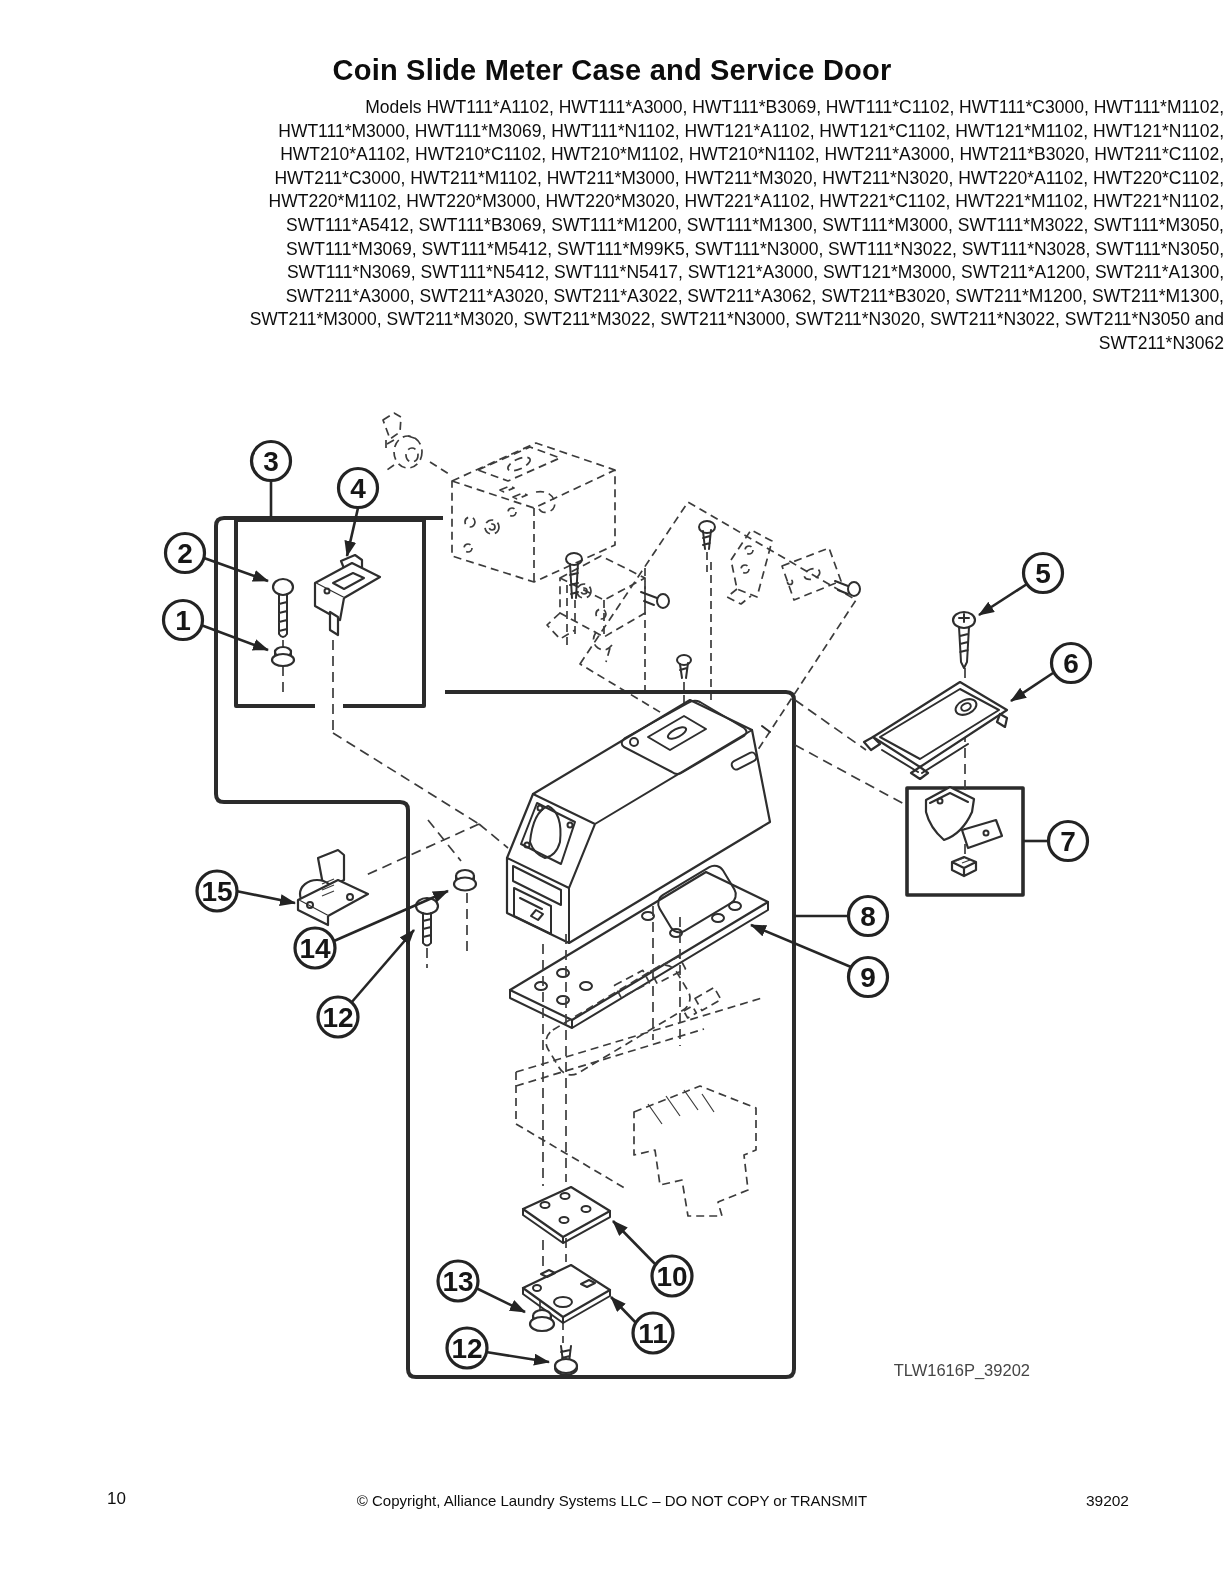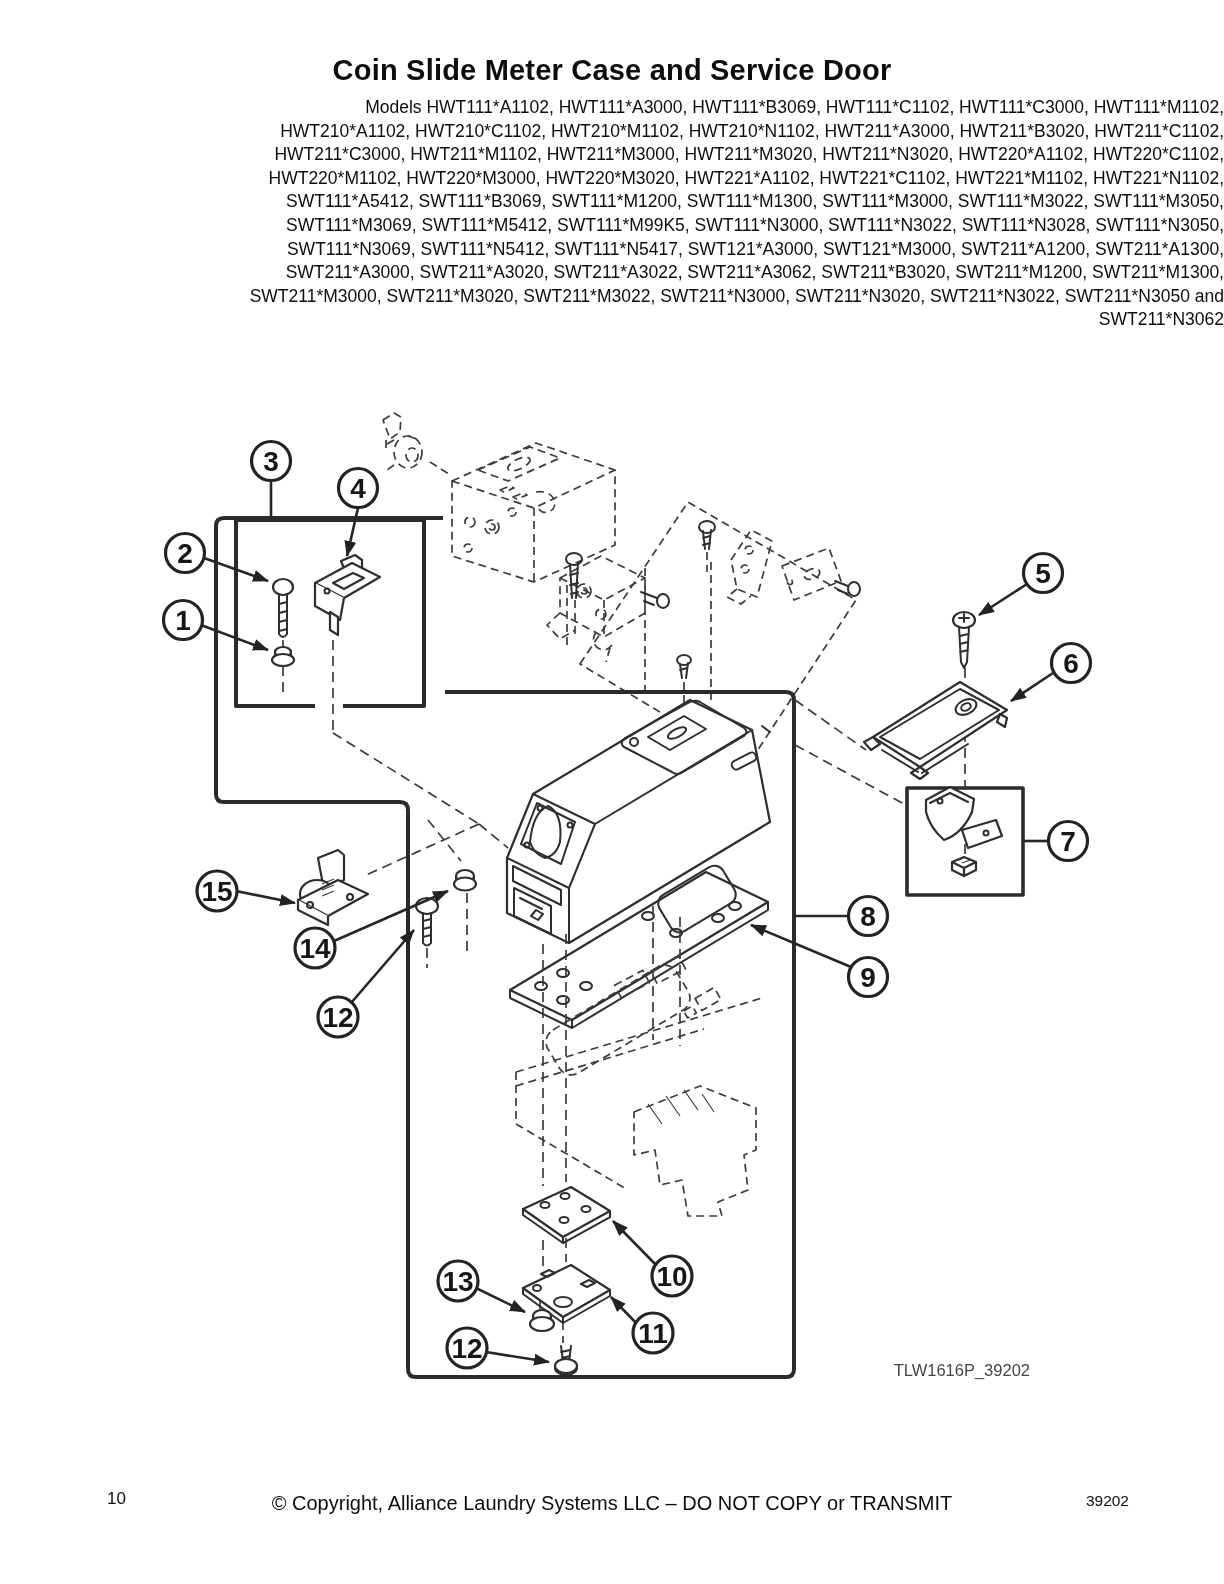--- a/index.html
+++ b/index.html
@@ -22,32 +22,33 @@
   .lead{fill:none;stroke:#262626;stroke-width:2.6;}
   .part{fill:none;stroke:#2e2e2e;stroke-width:2;stroke-linejoin:round;stroke-linecap:round;}
   .partf{fill:#ffffff;stroke:#2e2e2e;stroke-width:2.2;stroke-linejoin:round;}
   .ghost{fill:none;stroke:#3c3c3c;stroke-width:1.7;stroke-dasharray:8 5;stroke-linejoin:round;}
   .dlink{fill:none;stroke:#3c3c3c;stroke-width:1.7;stroke-dasharray:10 6;}
   .hatch{fill:none;stroke:#3c3c3c;stroke-width:1.2;}
   .callout circle{fill:#ffffff;stroke:#232323;stroke-width:3.2;}
   .callout text{font-family:"Liberation Sans",sans-serif;font-size:28px;font-weight:bold;fill:#161616;text-anchor:middle;}
   .codelabel{font-family:"Liberation Sans",sans-serif;font-size:16.5px;fill:#454545;text-anchor:end;}
   .footer-page{position:absolute;left:107px;top:1489px;font-size:17px;color:#0d0d0d;}
-  .footer-copy{position:absolute;left:0;top:1492px;width:100%;text-align:center;font-size:20px;color:#0d0d0d;}
+  .footer-copy{position:absolute;left:0;top:1492px;width:100%;text-align:center;font-size:15px;color:#0d0d0d;}
   .footer-doc{position:absolute;right:95px;top:1492px;font-size:15.5px;color:#0d0d0d;margin-left:6px;}
 </style>
 </head>
 <body>
 
 <div class="page">
 
   <div class="title">Coin Slide Meter Case and Service Door</div>
 
   <div class="models">
     <div>Models HWT111*A1102, HWT111*A3000, HWT111*B3069, HWT111*C1102, HWT111*C3000, HWT111*M1102,</div>
+    <div>HWT111*M3000, HWT111*M3069, HWT111*N1102, HWT121*A1102, HWT121*C1102, HWT121*M1102, HWT121*N1102,</div>
     <div>HWT210*A1102, HWT210*C1102, HWT210*M1102, HWT210*N1102, HWT211*A3000, HWT211*B3020, HWT211*C1102,</div>
     <div>HWT211*C3000, HWT211*M1102, HWT211*M3000, HWT211*M3020, HWT211*N3020, HWT220*A1102, HWT220*C1102,</div>
     <div>HWT220*M1102, HWT220*M3000, HWT220*M3020, HWT221*A1102, HWT221*C1102, HWT221*M1102, HWT221*N1102,</div>
     <div>SWT111*A5412, SWT111*B3069, SWT111*M1200, SWT111*M1300, SWT111*M3000, SWT111*M3022, SWT111*M3050,</div>
     <div>SWT111*M3069, SWT111*M5412, SWT111*M99K5, SWT111*N3000, SWT111*N3022, SWT111*N3028, SWT111*N3050,</div>
     <div>SWT111*N3069, SWT111*N5412, SWT111*N5417, SWT121*A3000, SWT121*M3000, SWT211*A1200, SWT211*A1300,</div>
     <div>SWT211*A3000, SWT211*A3020, SWT211*A3022, SWT211*A3062, SWT211*B3020, SWT211*M1200, SWT211*M1300,</div>
     <div>SWT211*M3000, SWT211*M3020, SWT211*M3022, SWT211*N3000, SWT211*N3020, SWT211*N3022, SWT211*N3050 and</div>
     <div>SWT211*N3062</div>
   </div>

